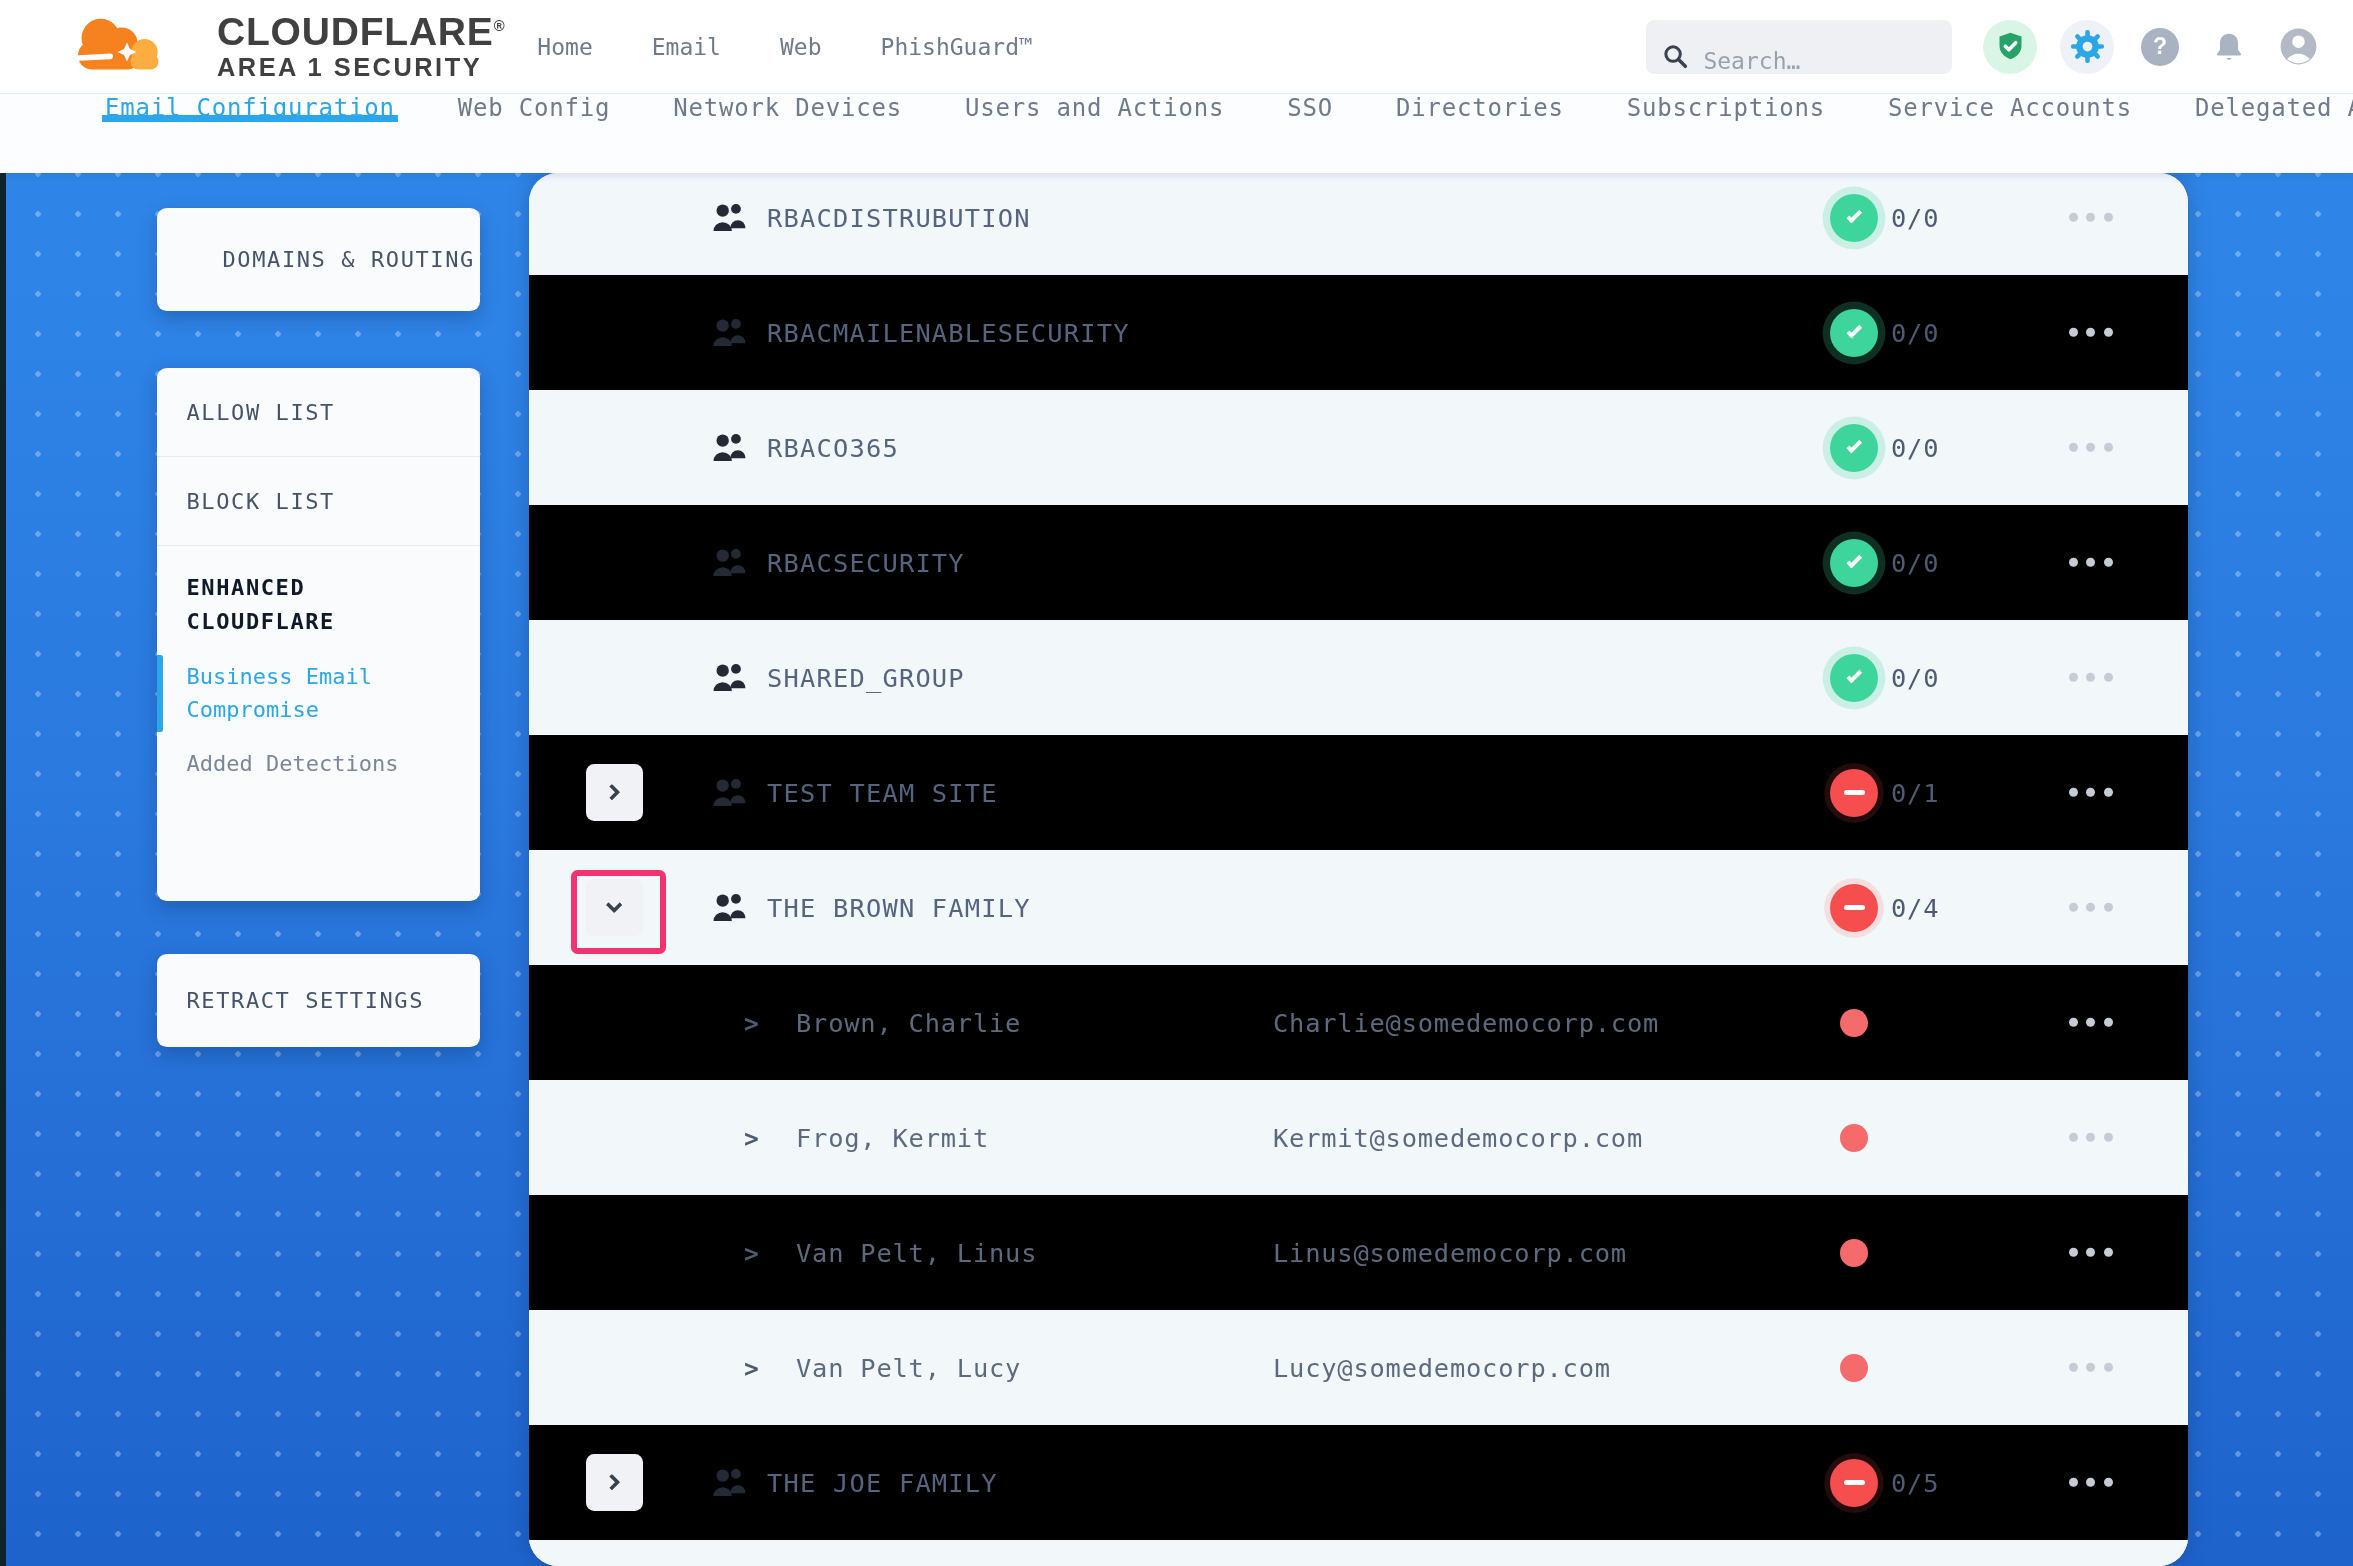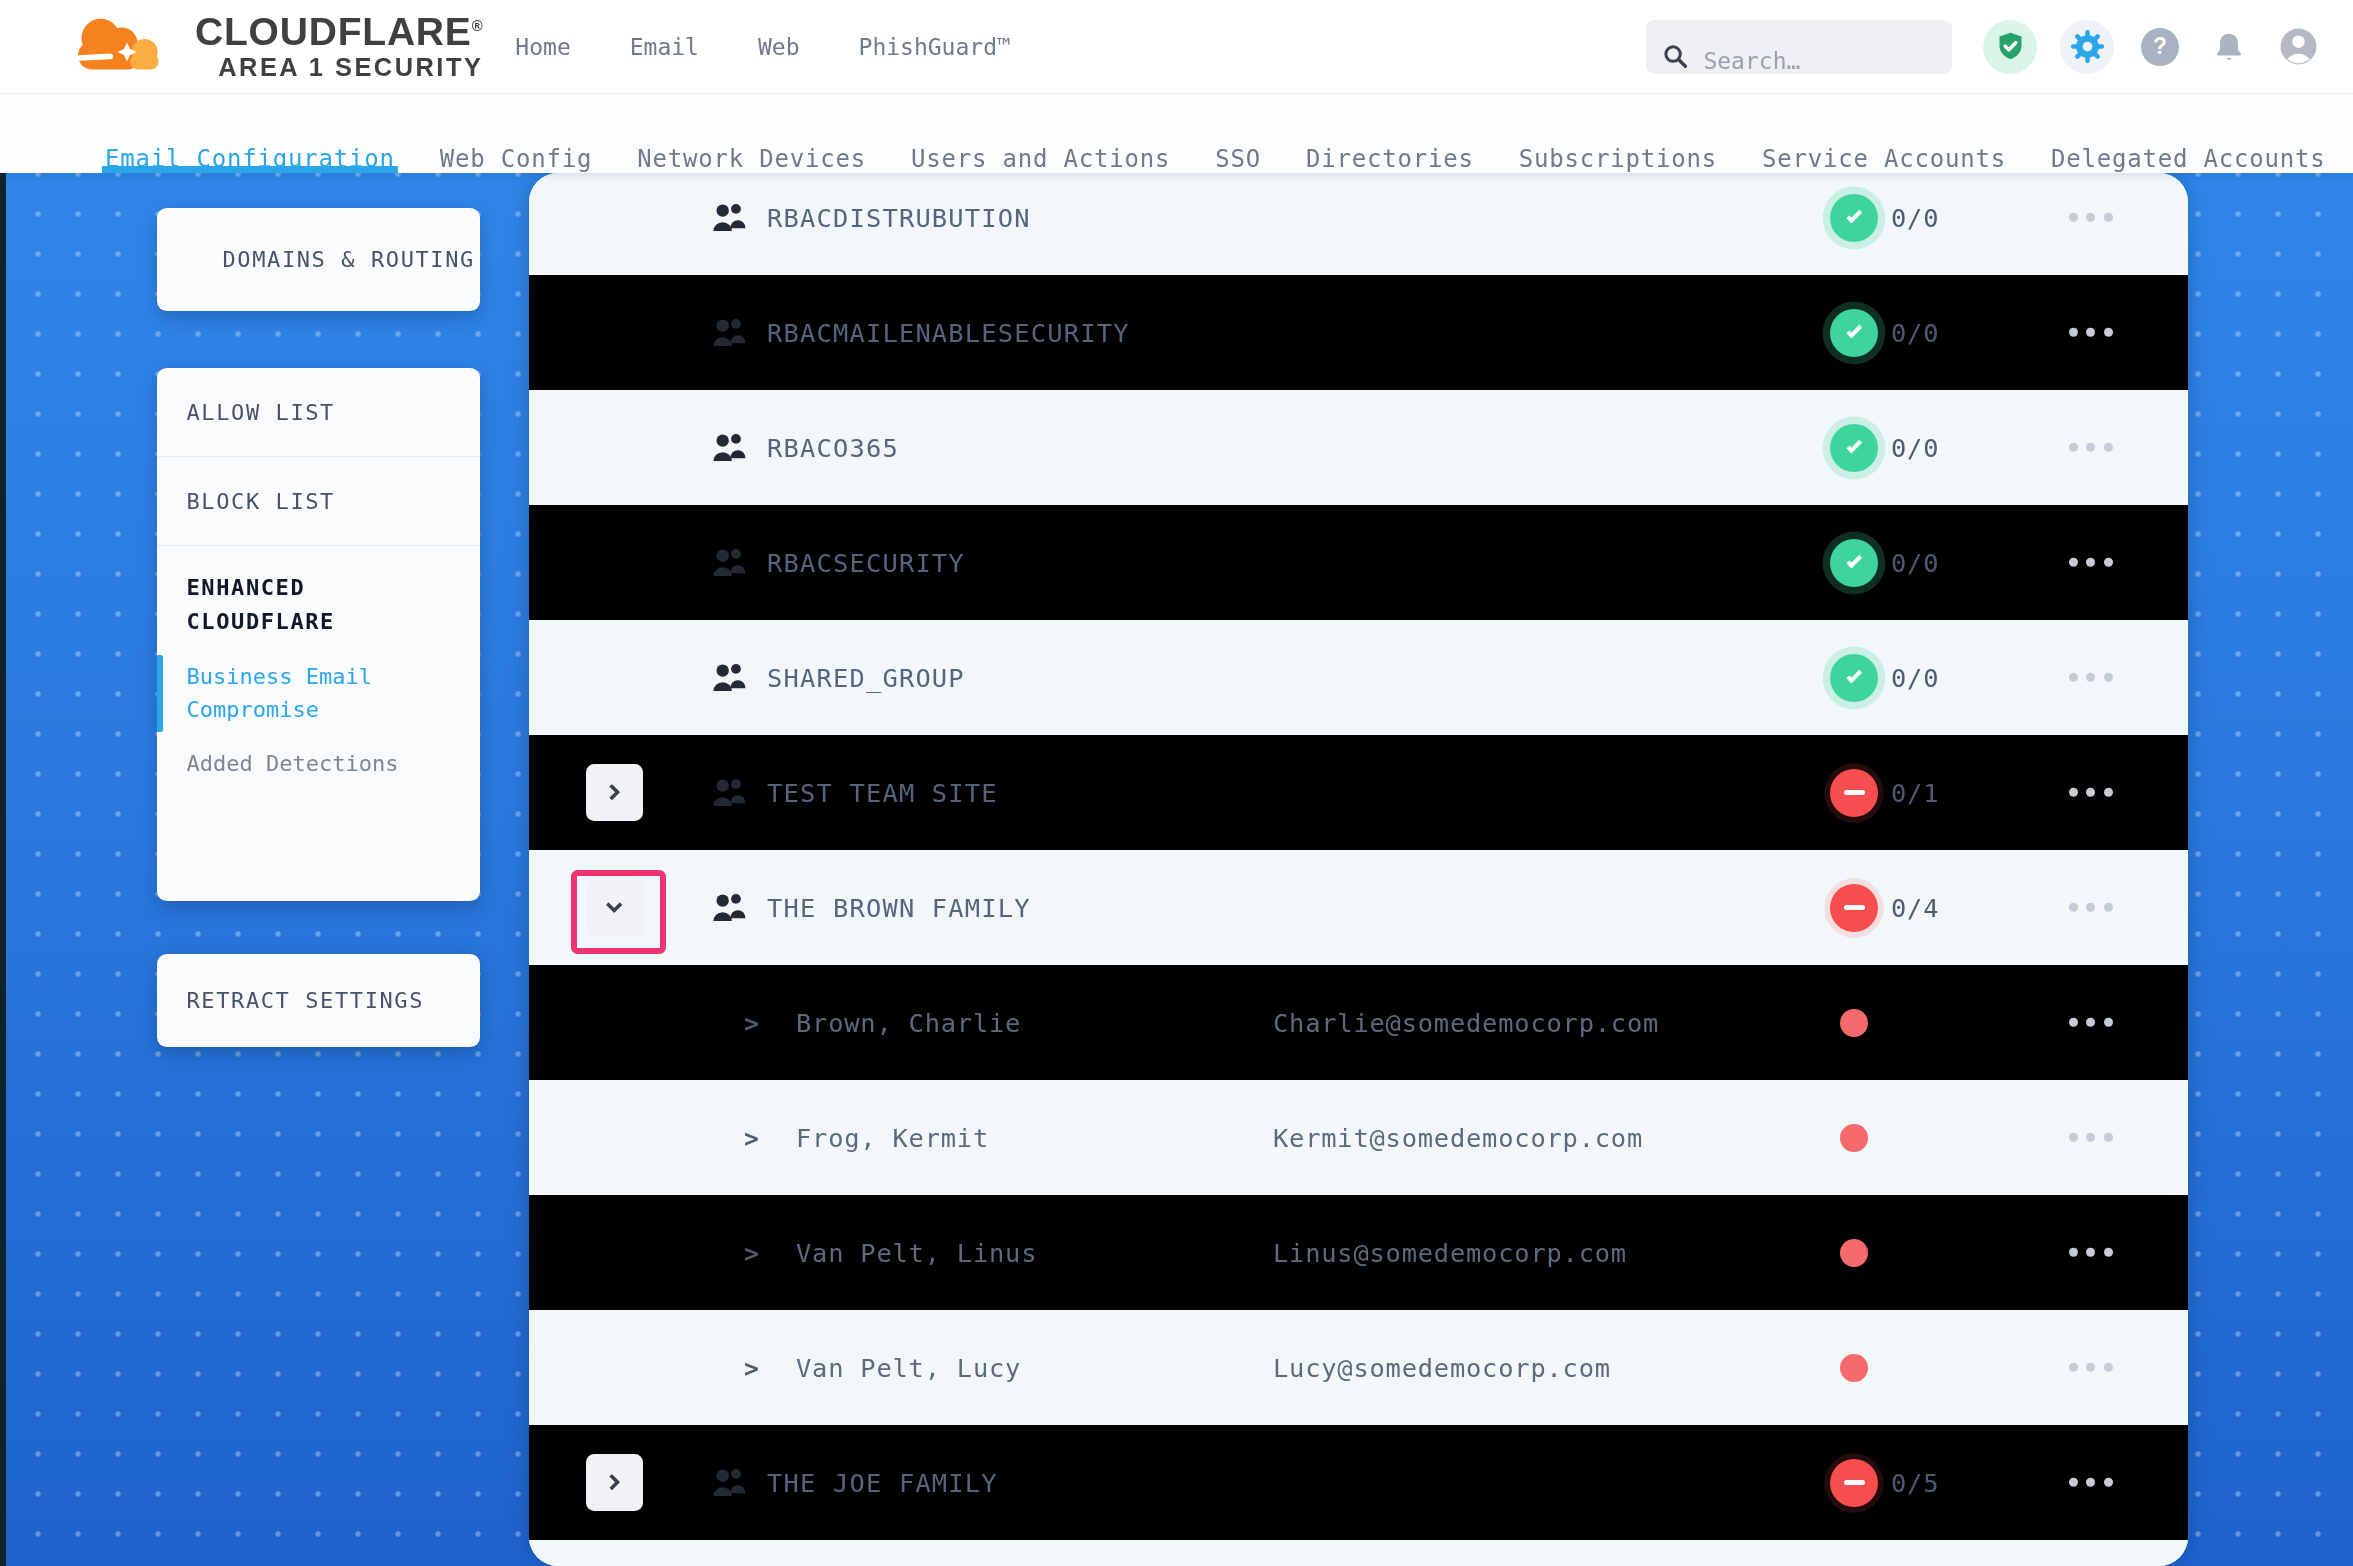--- a/index.html
+++ b/index.html
@@ -3,21 +3,21 @@
 <meta charset="utf-8">
 <style>
   * { margin:0; padding:0; box-sizing:border-box; }
   html,body { width:2354px; height:1567px; overflow:hidden; }
   body { font-family:"DejaVu Sans Mono", monospace; background:#fff; }
   .page { position:relative; width:2354px; height:1567px; overflow:hidden; }
 
   
   .topbar { position:relative; height:94px; background:#fff; border-bottom:0.8px solid #e8ebef;
             display:flex; align-items:center; padding:0 33px 0 45px; z-index:30; }
-  .brand { display:flex; align-items:center; gap:7px;text-align:right; }
+  .brand { display:flex; align-items:center; gap:29px; }
   .brand-text { display:flex; flex-direction:column; line-height:1.05; font-family:"Liberation Sans", sans-serif; }
   .brand-name { font-size:39px; font-weight:bold; color:#404041; letter-spacing:0.8px; }
   .brand-name sup { font-size:14.8px; }
   .brand-sub { font-size:25.4px; font-weight:bold; color:#404041; letter-spacing:2.5px; margin-top:1.6px; }
   .top-nav { display:flex; gap:59px; margin-left:32px; }
   .top-nav .nav-link { font-size:23px; color:#6f7a8a; cursor:pointer; }
   .search-wrap { margin-left:auto; width:306px; height:54px; background:#eef0f3; border-radius:8.2px;
                  display:flex; align-items:flex-end; padding:0 16.4px; gap:13px; }
   .search-wrap input { border:none; outline:none; background:transparent; width:100%;
                        font-family:"DejaVu Sans Mono", monospace; font-size:23px; color:#3c4553; }
@@ -26,22 +26,22 @@
   .icon-circle { width:54px; height:54px; border-radius:50%; display:flex; align-items:center;
                  justify-content:center; cursor:pointer; }
   .icon-shield-bg { background:#d8f5e6; }
   .icon-gear-bg { background:#eef1f5; }
   .icon-plain { width:46px; height:46px; display:flex; align-items:center; justify-content:center; cursor:pointer; }
   .help-circle { width:38px; height:38px; border-radius:50%; background:#a9b2c0; color:#fff;
                  font-family:"Liberation Sans", sans-serif; font-weight:bold; font-size:23px;
                  display:flex; align-items:center; justify-content:center; }
 
   
-  .tabbar { position:relative; height:79px; background:#fcfdfe; display:flex; align-items:flex-end;
-            padding-left:105px; gap:45px; box-shadow:0 2.5px 8.2px rgba(30,60,110,.14); z-index:20; }
+  .tabbar { position:relative; height:79px; background:#fcfdfe; display:flex; align-items:flex-start;
+            padding-left:105px; gap:63px; box-shadow:0 2.5px 8.2px rgba(30,60,110,.14); z-index:20; }
   .tab { position:relative; display:flex; align-items:center; font-size:24px; color:#6f7a8a;
          letter-spacing:0.8px; cursor:pointer; white-space:nowrap; }
   .tab.active { color:#2ba6e8; }
   .tab.active::after { content:''; position:absolute; left:-3.3px; right:-3.3px; bottom:0; height:7.4px;
                        background:#2ba6e8; }
 
   
   .content { position:relative; height:1393px;
     background-image:
       radial-gradient(circle, rgba(255,255,255,.30) 2.5px, rgba(255,255,255,0) 3px),

